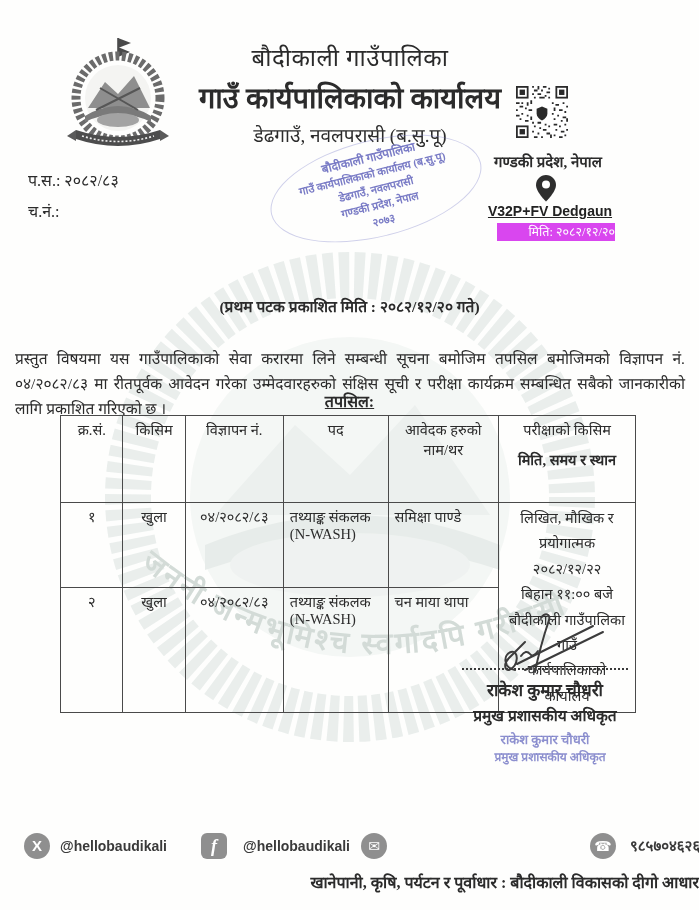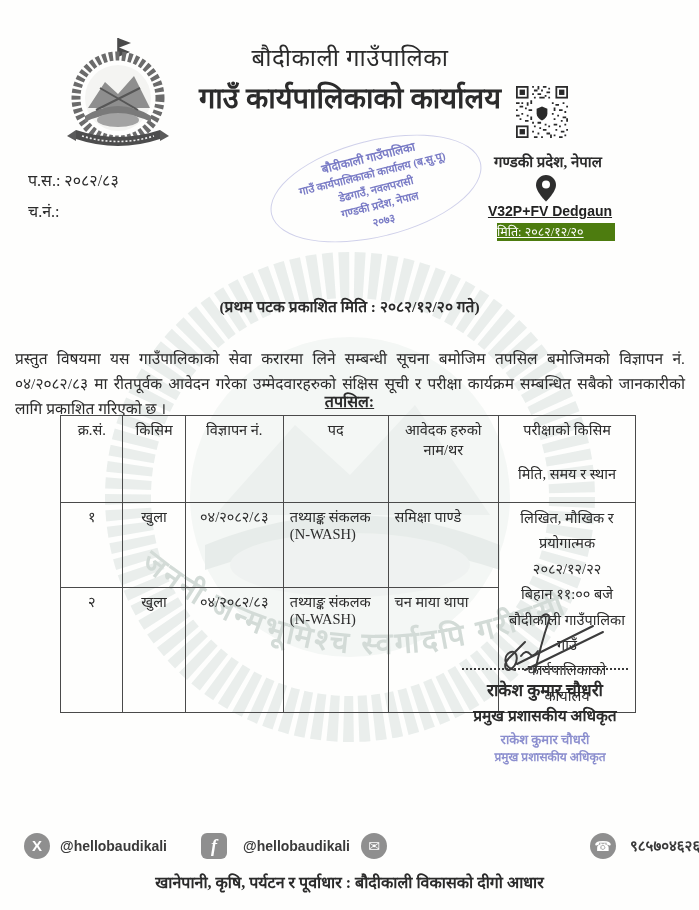--- a/index.html
+++ b/index.html
@@ -20,21 +20,21 @@
   .head-center{left:150px;top:40px;width:400px;text-align:center;z-index:1;}
   .head-line1{font-size:24px;letter-spacing:.5px;}
   .head-line2{font-size:29px;font-weight:bold;margin-top:4px;text-align:center;}
   .head-line3{font-size:19px;margin-top:6px;}
   #qr{left:516px;top:86px;}
   .province{left:478px;top:151px;width:140px;text-align:center;font-size:15px;font-weight:bold;z-index:1;}
   #pin{left:536px;top:175px;}
   .plus-code{left:478px;top:203px;width:144px;text-align:center;
     font-family:"Liberation Sans","DejaVu Sans",sans-serif;font-size:14px;font-weight:bold;color:#222;text-decoration:underline;}
   .date-bar{left:497px;top:223px;width:118px;height:18px;line-height:18px;
-    background:#4d7c0f;color:#fff;font-size:12.5px;text-align:left;text-decoration:underline;}
+    background:#d946ef;color:#fff;font-size:12.5px;text-align:right;}
   .refs{left:28px;top:165px;font-size:16px;line-height:31px;z-index:1;}
   
   .ink-stamp{left:268px;top:140px;width:206px;padding:8px 4px 6px 4px;
     transform:rotate(-14deg);
     color:rgba(104,106,190,.88);
     border:1.5px solid rgba(120,122,200,.35);
     border-radius:50%;
     text-align:center;font-size:11px;line-height:1.45;font-weight:bold;z-index:2;}
   .ink-stamp .s1{font-size:12px;}
   
@@ -44,40 +44,40 @@
   .body-par{left:15px;top:330px;width:670px;font-size:15.5px;line-height:25px;text-align:justify;z-index:1;}
   .tapasil{left:0;top:390px;width:699px;text-align:center;font-size:16px;font-weight:bold;
     text-decoration:underline;z-index:1;}
   
   table.sched{position:absolute;left:60px;top:415px;width:576px;border-collapse:collapse;z-index:1;background:transparent;}
   table.sched td{border:1px solid #4a4a4a;font-size:14.5px;padding:3px 6px;vertical-align:top;}
   table.sched td.hdr{text-align:center;font-weight:normal;}
   .hdr-row td{height:80px;}
   .r1 td{height:45px;}
   .r2 td{height:70px;}
-  .exam-hdr-gap{margin-top:24px;}
+  .exam-hdr-gap{margin-top:10px;font-weight:bold;}
   td.exam-cell{text-align:center;vertical-align:middle;line-height:1.75;}
   .cen{text-align:center;}
   
   #sig-squiggle{left:495px;top:612px;z-index:2;}
   .sig-dots{left:462px;top:668px;width:166px;border-bottom:2.5px dotted #3a3a3a;z-index:1;}
   .sig-name{left:430px;top:678px;width:230px;text-align:center;font-size:17px;font-weight:bold;z-index:1;}
   .sig-title{left:430px;top:704px;width:230px;text-align:center;font-size:15.5px;font-weight:bold;z-index:1;}
   .sig-stamp-name{left:440px;top:730px;width:210px;text-align:center;font-size:13px;font-weight:bold;
     color:rgba(112,116,195,.8);z-index:1;}
   .sig-stamp-title{left:450px;top:748px;width:200px;text-align:center;font-size:12px;font-weight:bold;
     color:rgba(112,116,195,.8);z-index:1;}
   
   .soc-icon{width:26px;height:26px;border-radius:50%;background:#8f8f8f;color:#fff;
     text-align:center;line-height:26px;font-weight:bold;z-index:1;
     font-family:"Liberation Sans","DejaVu Sans",sans-serif;font-size:15px;}
   .soc-icon.fb{border-radius:6px;font-family:"Liberation Serif",serif;font-style:italic;font-size:18px;}
   .soc-label{font-family:"Liberation Sans","DejaVu Sans",sans-serif;font-size:14px;font-weight:bold;
     color:#3a3a3a;line-height:26px;z-index:1;}
-  .tagline{left:0;top:871px;width:699px;text-align:center;font-size:16px;font-weight:bold;z-index:1;}
+  .tagline{left:0;top:871px;width:699px;text-align:right;font-size:16px;font-weight:bold;z-index:1;}
 </style>
 </head>
 <body>
 
 <div class="page">
 
   <svg id="watermark" class="layer" width="620" height="560" viewBox="0 0 620 560">
     <circle cx="305" cy="262" r="222" fill="none" stroke="#e7ecea" stroke-width="46" stroke-dasharray="10 5"></circle>
     <circle cx="305" cy="262" r="160" fill="#f3f6f4"></circle>
     <path d="M170 280 L250 190 L305 240 L370 170 L445 280 Z" fill="#e9eeec"></path>
@@ -102,20 +102,21 @@
     <ellipse cx="60" cy="86" rx="21" ry="7" fill="#a3a3a3"></ellipse>
     <path d="M18 96 Q60 110 102 96 L102 105 Q60 119 18 105 Z" fill="#4d4d4d"></path>
     <path d="M18 96 l-9 6 9 5 Z" fill="#5a5a5a"></path>
     <path d="M102 96 l9 6 -9 5 Z" fill="#5a5a5a"></path>
     <path d="M24 102 Q60 113 96 102" fill="none" stroke="#efefef" stroke-width="1.6" stroke-dasharray="2 2"></path>
   </svg>
 
   <div class="layer head-center">
     <div class="head-line1">बौदीकाली गाउँपालिका</div>
     <div class="head-line2">गाउँ कार्यपालिकाको कार्यालय</div>
+    <div class="head-line3">डेढगाउँ, नवलपरासी (ब.सु.पू)</div>
   </div>
 
   <svg id="qr" class="layer z1" width="52" height="52" viewBox="0 0 29 29">
     <rect x="0" y="0" width="29" height="29" fill="#ffffff"></rect>
     <g fill="#2a2a2a">
       <rect x="0" y="0" width="7" height="7"></rect>
         <rect x="22" y="0" width="7" height="7"></rect>
         <rect x="0" y="22" width="7" height="7"></rect>
     </g>
     <g fill="#ffffff">

